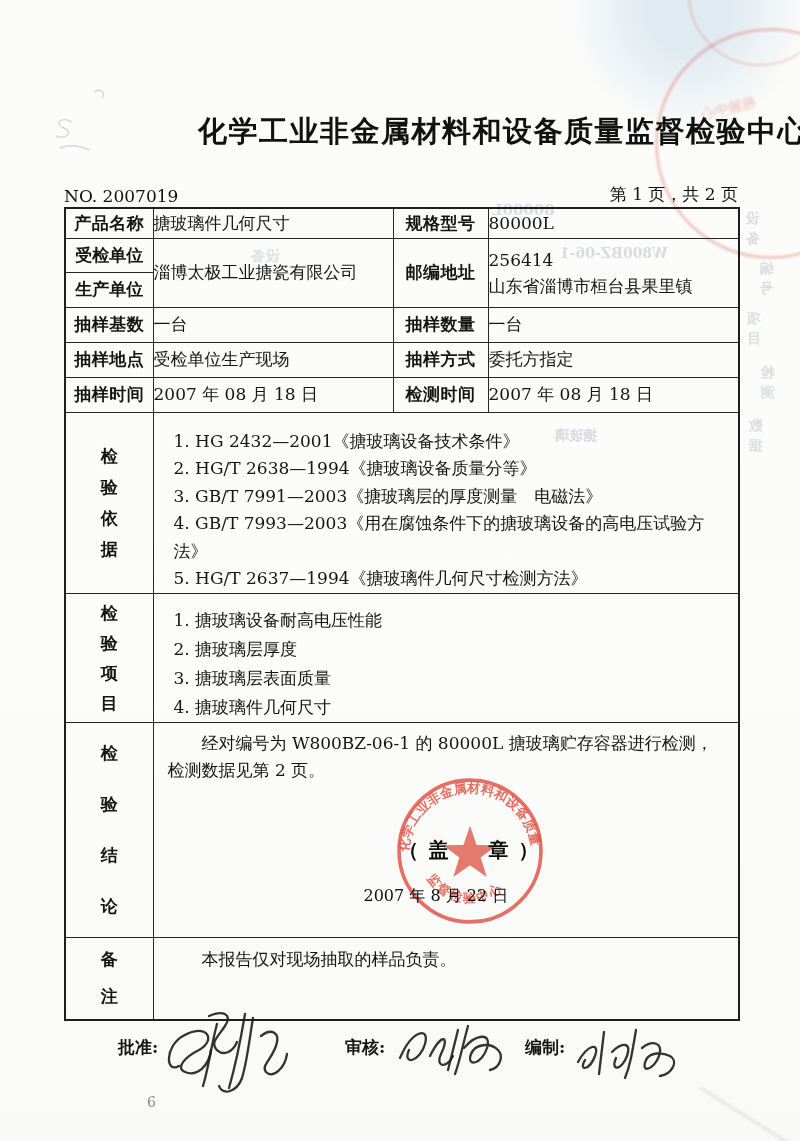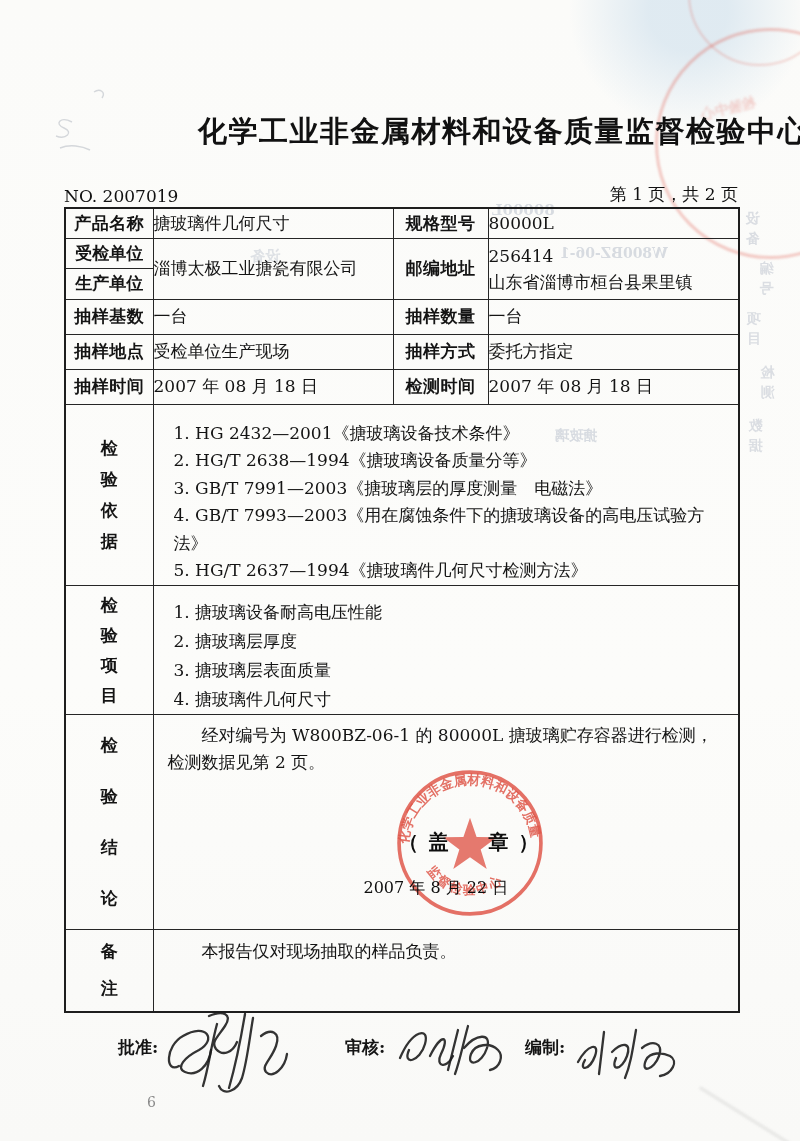--- a/index.html
+++ b/index.html
@@ -133,21 +133,21 @@
         <tr style="height:30px">
       <td class="lab">产品名称</td>
       <td class="val">搪玻璃件几何尺寸</td>
       <td class="lab">规格型号</td>
       <td class="val">80000L</td>
     </tr>
 
 
     <tr style="height:60px">
       <td style="padding:0">
-        <div class="split-lab" style="height:60px">
+        <div class="split-lab" style="height:68px">
           <div>受检单位</div>
           <div>生产单位</div>
         </div>
       </td>
       <td class="val">淄博太极工业搪瓷有限公司</td>
       <td class="lab">邮编地址</td>
       <td class="two-line">
         <div>256414</div>
         <div>山东省淄博市桓台县果里镇</div>
       </td>

